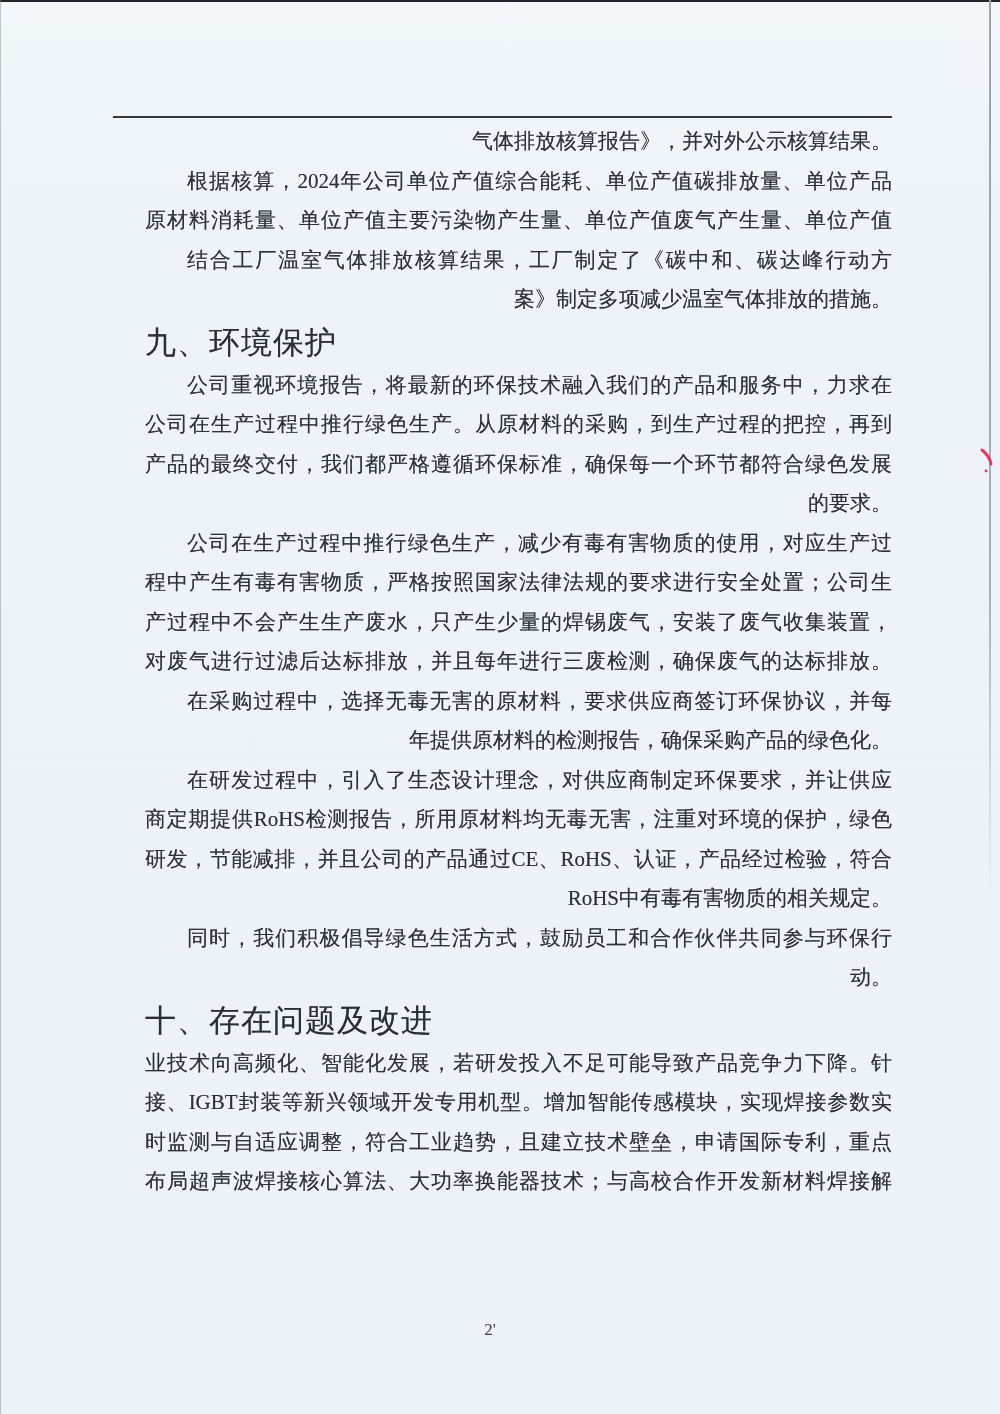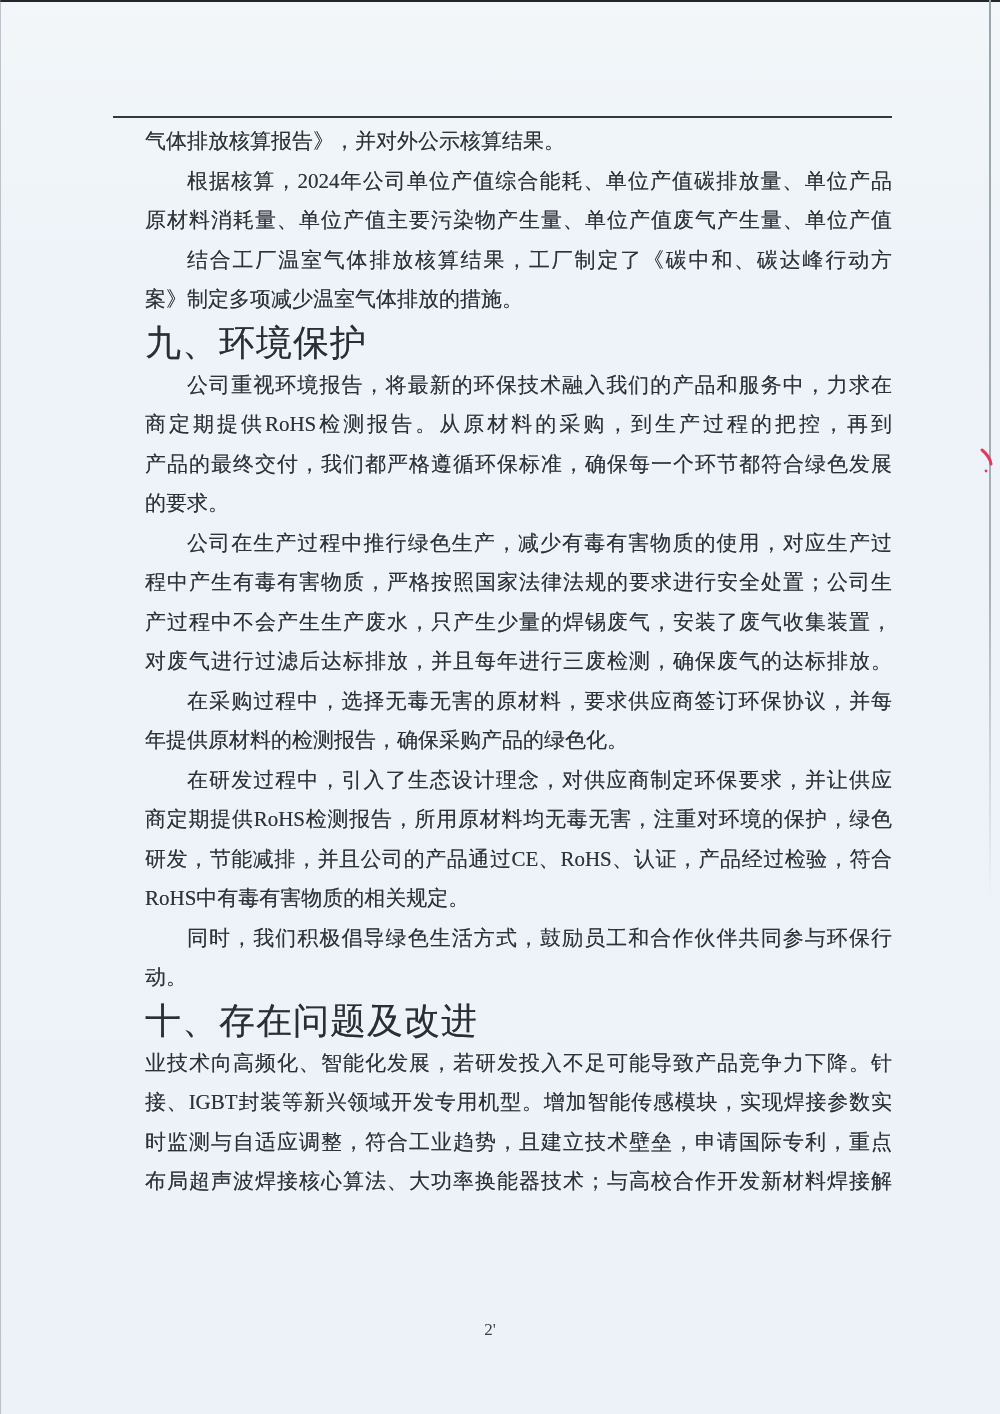--- a/index.html
+++ b/index.html
@@ -51,32 +51,33 @@
     width: 747px;
     color: #2e3238;
     text-shadow: 0 0 0.5px rgba(46,50,56,0.55);
   }
   .tl {
     height: 39.5px;
     line-height: 39.5px;
     font-size: 21px;
     white-space: pre-wrap;
     overflow: visible;
+    text-align: right;
   }
   .tl.fill {
     text-align: justify;
     text-align-last: justify;
   }
   .tl.indent {
     text-indent: 2em;
   }
   .heading {
     height: 46px;
     line-height: 46px;
-    font-size: 36px;
+    font-size: 31px;
     letter-spacing: 1px;
     color: #2b2f35;
   }
   .page-number {
     position: absolute;
     top: 1320px;
     left: 0;
     width: 980px;
     text-align: center;
     font-size: 17px;
@@ -100,21 +101,21 @@
   <div class="header-rule"></div>
 
   <div class="text-flow">
       <div class="tl">气体排放核算报告》，并对外公示核算结果。</div>
       <div class="tl fill indent">根据核算，2024年公司单位产值综合能耗、单位产值碳排放量、单位产品</div>
       <div class="tl fill">原材料消耗量、单位产值主要污染物产生量、单位产值废气产生量、单位产值</div>
       <div class="tl fill indent">结合工厂温室气体排放核算结果，工厂制定了《碳中和、碳达峰行动方</div>
       <div class="tl">案》制定多项减少温室气体排放的措施。</div>
       <div class="heading">九、环境保护</div>
       <div class="tl fill indent">公司重视环境报告，将最新的环保技术融入我们的产品和服务中，力求在</div>
-      <div class="tl fill">商定期提供RoHS检测报告。从原材料的采购，到生产过程的把控，再到</div>
+      <div class="tl fill">公司在生产过程中推行绿色生产。从原材料的采购，到生产过程的把控，再到</div>
       <div class="tl fill">产品的最终交付，我们都严格遵循环保标准，确保每一个环节都符合绿色发展</div>
       <div class="tl">的要求。</div>
       <div class="tl fill indent">公司在生产过程中推行绿色生产，减少有毒有害物质的使用，对应生产过</div>
       <div class="tl fill">程中产生有毒有害物质，严格按照国家法律法规的要求进行安全处置；公司生</div>
       <div class="tl fill">产过程中不会产生生产废水，只产生少量的焊锡废气，安装了废气收集装置，</div>
       <div class="tl fill">对废气进行过滤后达标排放，并且每年进行三废检测，确保废气的达标排放。</div>
       <div class="tl fill indent">在采购过程中，选择无毒无害的原材料，要求供应商签订环保协议，并每</div>
       <div class="tl">年提供原材料的检测报告，确保采购产品的绿色化。</div>
       <div class="tl fill indent">在研发过程中，引入了生态设计理念，对供应商制定环保要求，并让供应</div>
       <div class="tl fill">商定期提供RoHS检测报告，所用原材料均无毒无害，注重对环境的保护，绿色</div>

